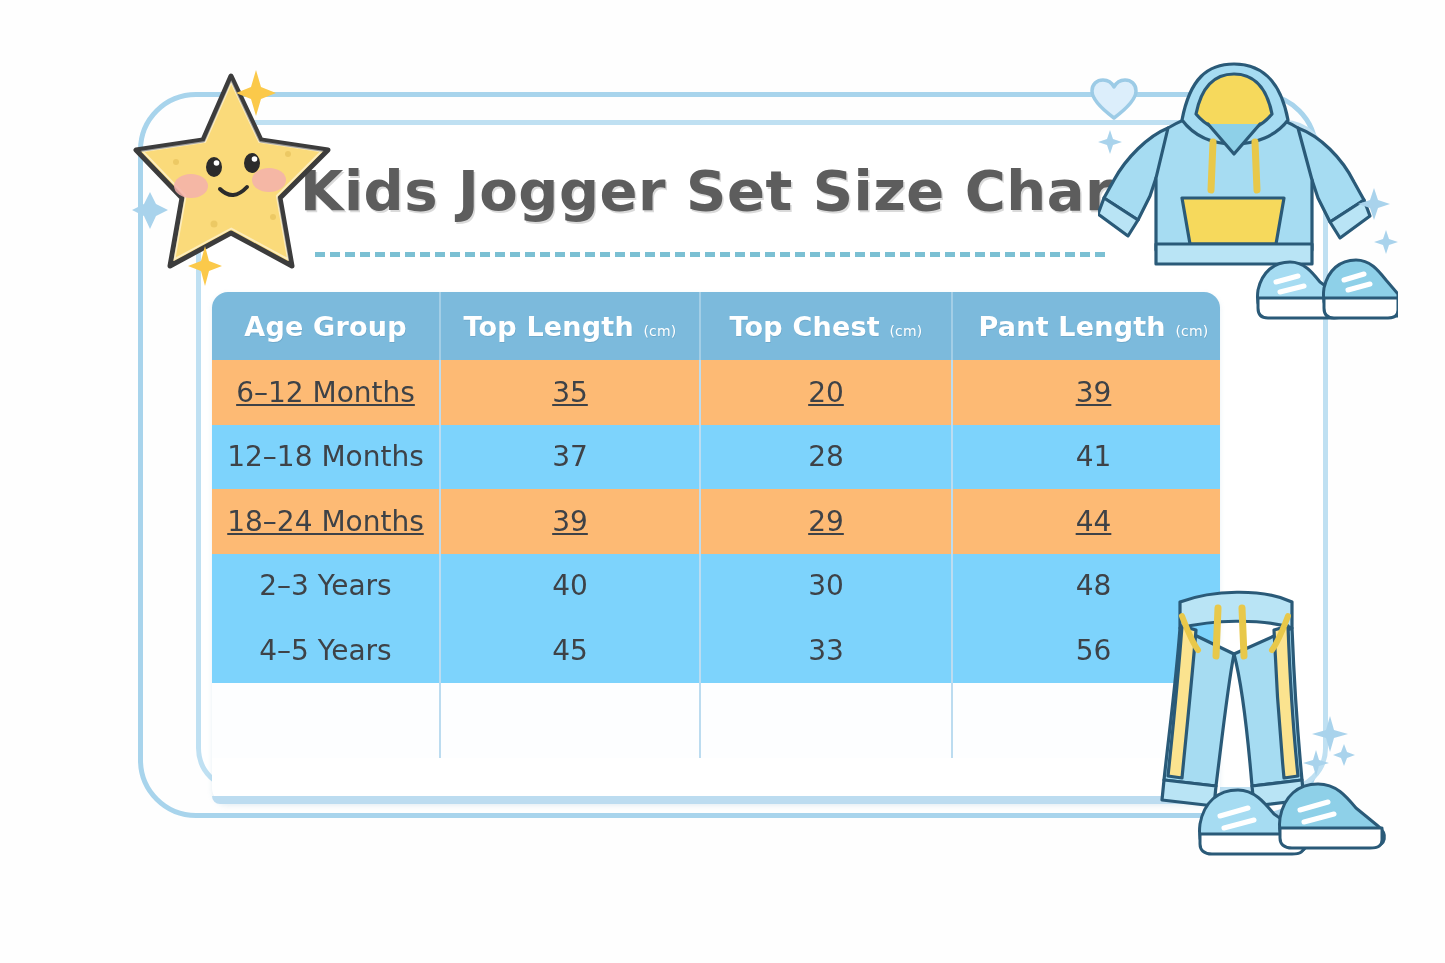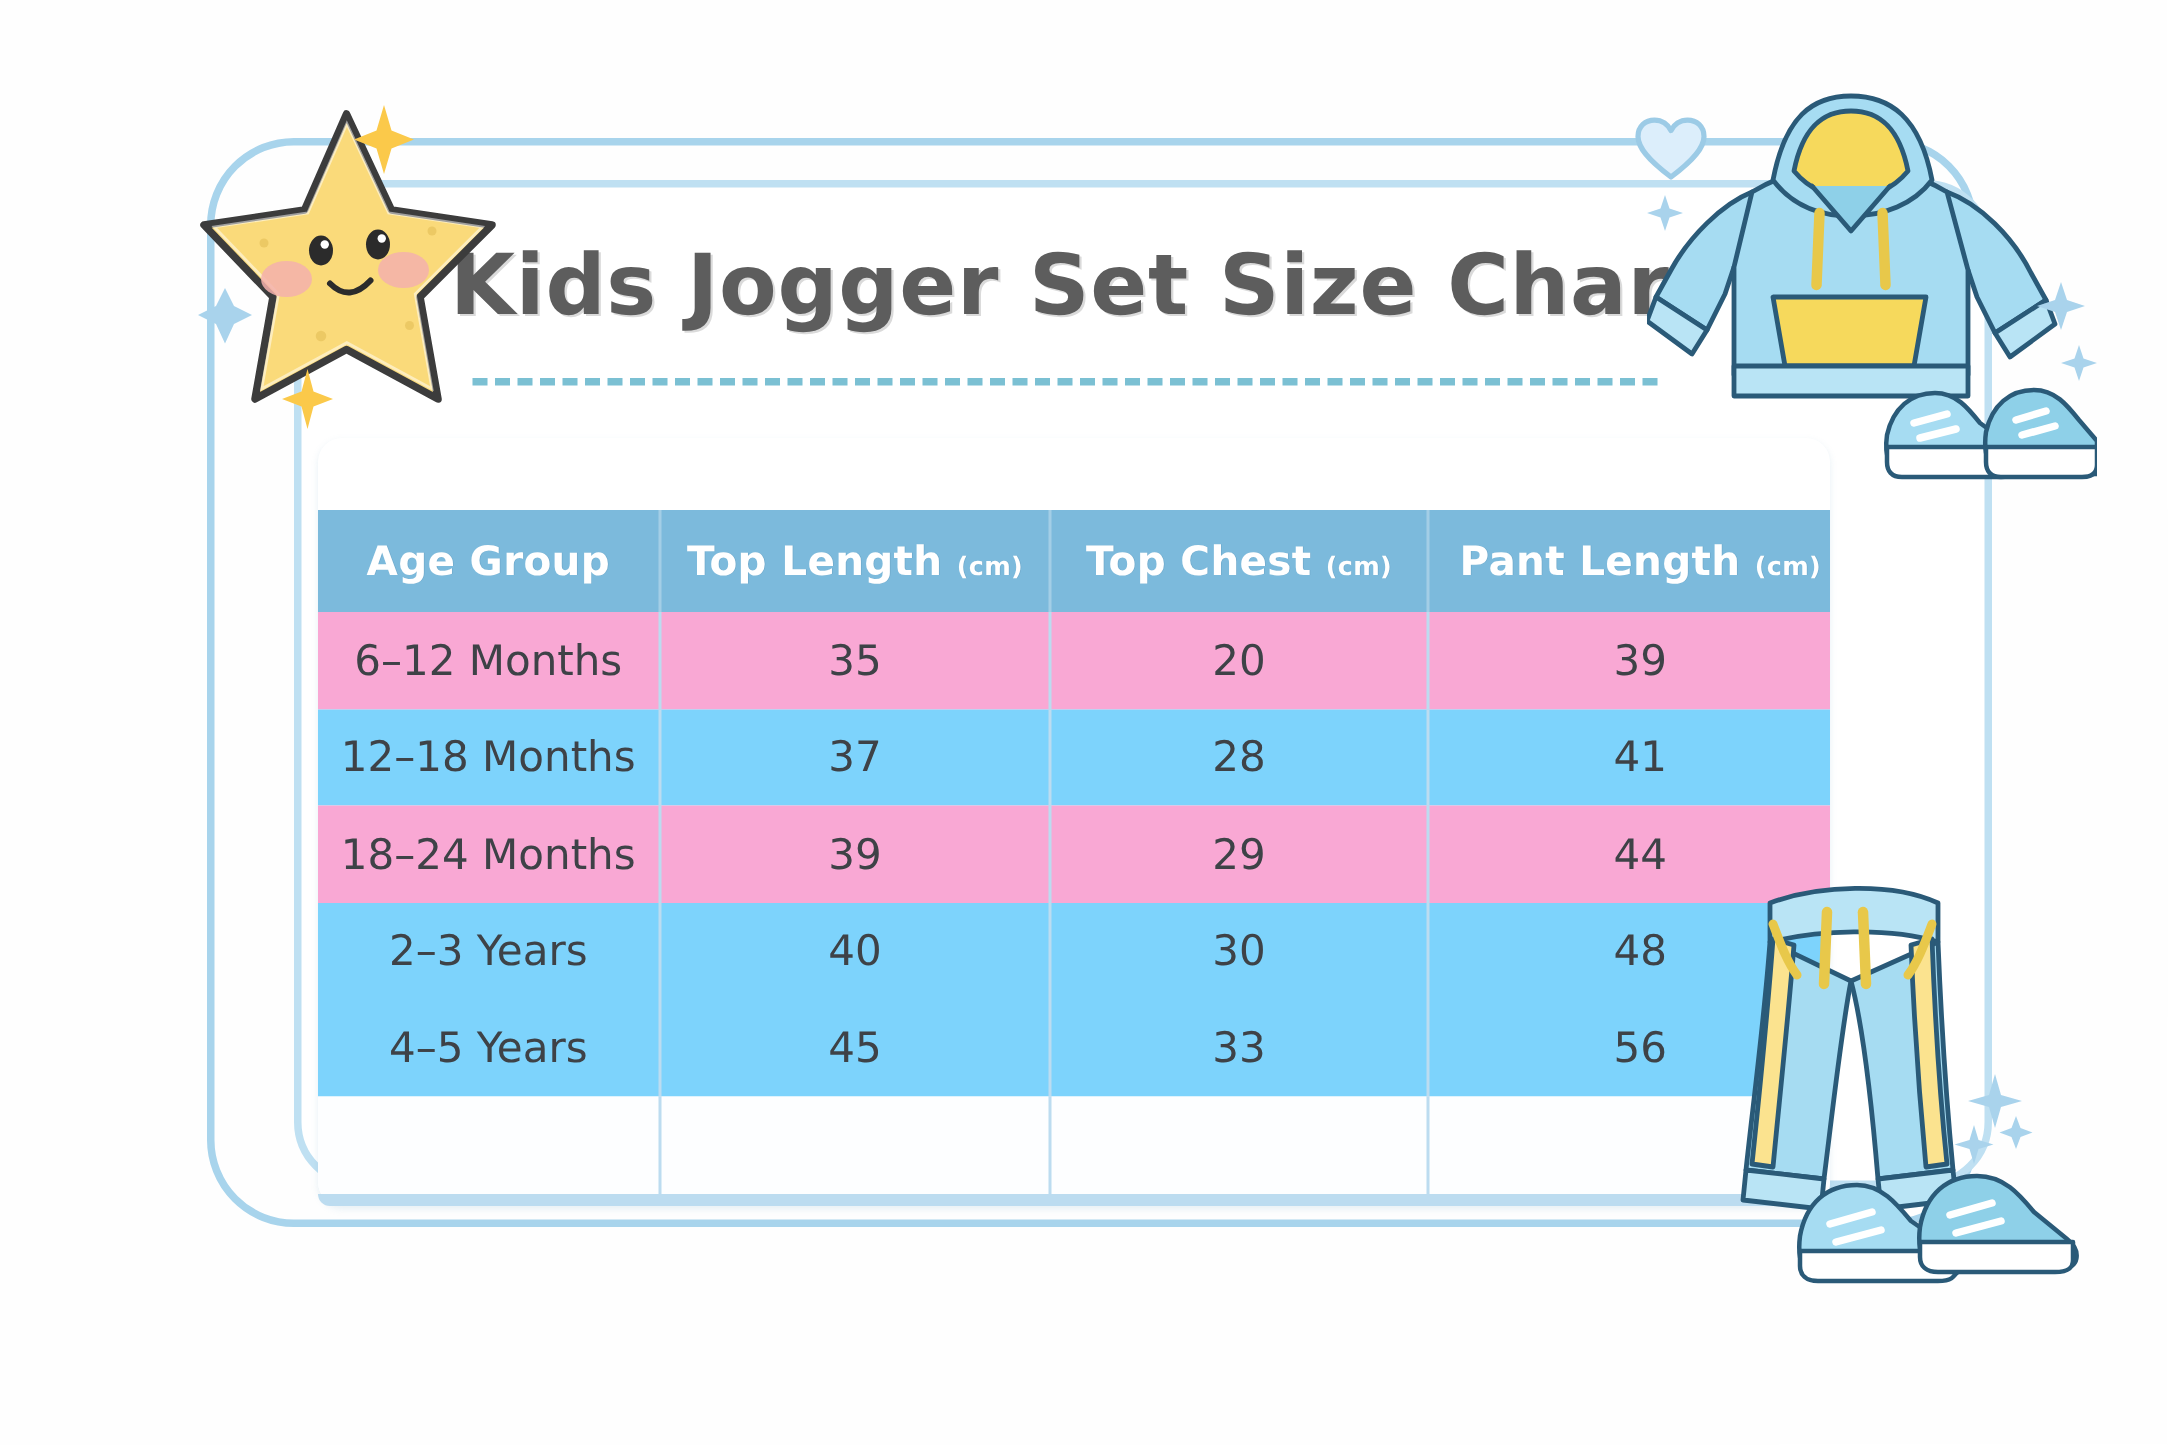--- a/index.html
+++ b/index.html
@@ -77,47 +77,46 @@
     height: 512px;
     border-radius: 16px;
     overflow: hidden;
     box-shadow: 0 2px 5px rgba(120,170,200,0.18);
     background: #ffffff;
   }
   table.size-table {
     width: 100%;
     border-collapse: collapse;
     table-layout: fixed;
-    margin-top: 48px;
   }
   table.size-table th {
     background: #7cbadc;
     color: #ffffff;
     height: 66px;
     font-size: 27px;
     font-weight: 700;
     letter-spacing: 0.2px;
     border-right: 2px solid #a3cee6;
     text-shadow: 0.5px 0.5px 0 rgba(90,140,175,0.35);
   }
   table.size-table th:last-child { border-right: none; }
   .unit {
-    font-size: 17px;
-    font-weight: 700;
+    font-size: 14px;
+    font-weight: 400;
   }
   table.size-table td {
     height: 62.5px;
     font-size: 28px;
     color: #3e4247;
     text-align: center;
     border-right: 2px solid #bcdcf0;
     font-weight: 400;
   }
   table.size-table td:last-child { border-right: none; }
-  tr.odd td  { background: #f9a8d4; }
+  tr.odd td  { background: #fdba74; text-decoration: underline; }
   tr.even td { background: #7dd3fc; }
   tr.filler td {
     background: #fdfeff;
     height: 73px;
     border-right: 2px solid #bcdcf0;
   }
   tr.filler td:last-child { border-right: none; }
   .table-bottom-edge {
     position: absolute;
     left: 212px;

